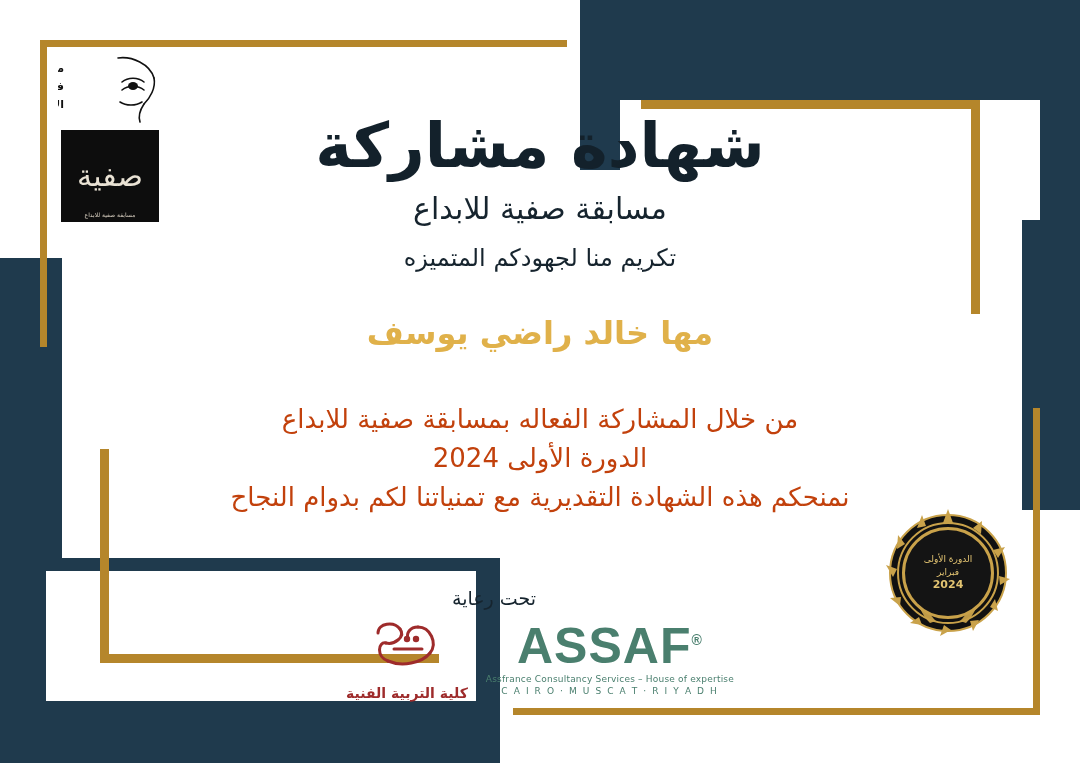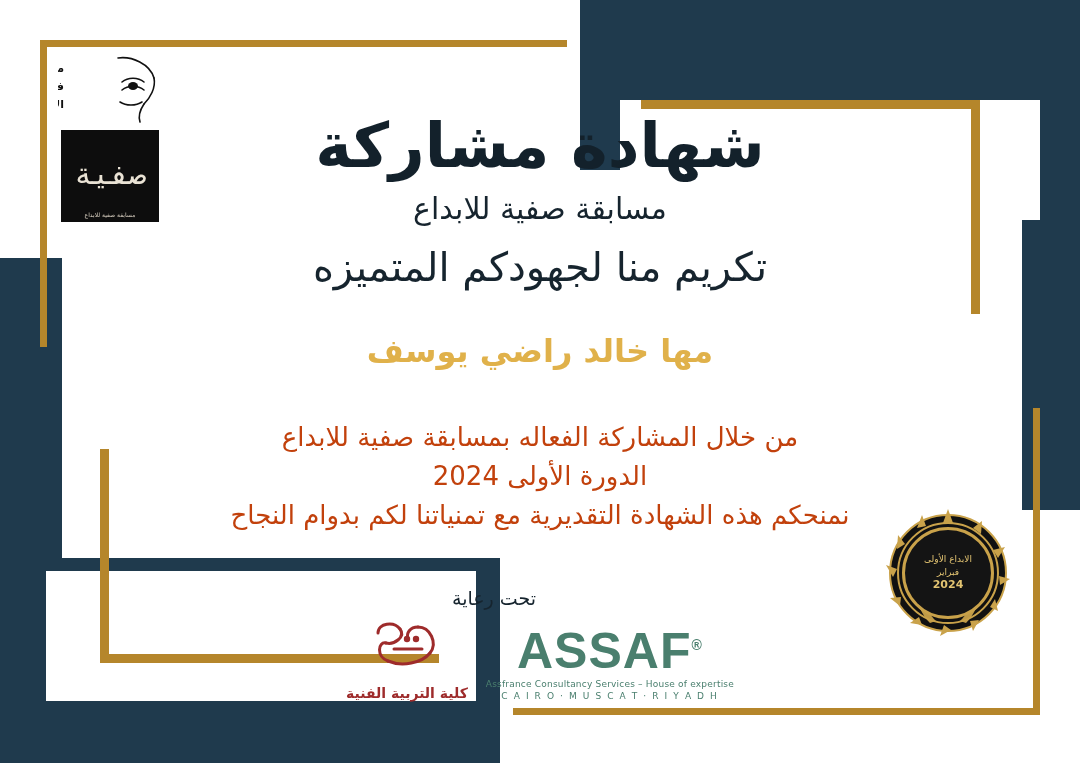--- a/index.html
+++ b/index.html
@@ -126,21 +126,21 @@
     margin: 4px auto 0;
     position: relative;
     display: flex;
     align-items: center;
     justify-content: center;
   }
   .logo-photo .calli {
     color: #e9e2d4;
     font-size: 30px;
     line-height: 1;
-    font-family: Liberation Mono, monospace;
+    font-family: Liberation Serif, serif;
   }
   .logo-photo .photo-caption {
     position: absolute;
     bottom: 4px;
     left: 0;
     right: 0;
     text-align: center;
     color: #d8cfc0;
     font-size: 6px;
     letter-spacing: .5px;
@@ -160,21 +160,21 @@
     color: #13212b;
     line-height: 1.15;
     letter-spacing: 0px;
   }
   .subtitle {
     font-size: 30px;
     color: #16242e;
     margin-top: 10px;
   }
   .honor-line {
-    font-size: 40px;
+    font-size: 24px;
     color: #16242e;
     margin-top: 18px;
   }
   .recipient {
     font-size: 32px;
     font-weight: bold;
     color: #e0b14a;
     margin-top: 42px;
     letter-spacing: 0.5px;
   }
@@ -195,21 +195,21 @@
     text-align: center;
   }
   .sponsor-label {
     font-size: 19px;
     color: #16242e;
     margin-bottom: 6px;
     padding-right: 92px;
   }
   .sponsor-logos {
     display: flex;
-    align-items: flex-end;
+    align-items: center;
     justify-content: center;
     gap: 18px;
   }
   .logo-assaf {
     text-align: center;
     line-height: 1;
   }
   .logo-assaf .word {
     font-size: 50px;
     font-weight: bold;
@@ -388,19 +388,19 @@
           <polygon points="20,32 27,41 19,46"></polygon>
           <polygon points="44,12 48,23 39,25"></polygon>
         </g>
         <g fill="#c9a24a" opacity="0.95">
           <path d="M40 92 C46 104, 52 112, 58 118 L52 120 C44 112, 40 102, 38 94 Z"></path>
           <path d="M100 92 C94 104, 88 112, 82 118 L88 120 C96 112, 100 102, 102 94 Z"></path>
         </g>
       </g>
     </svg>
     <div class="seal-core">
-      <span class="s1">الابداع الأولى</span>
+      <span class="s1">الدورة الأولى</span>
       <span class="s2">فبراير</span>
       <span class="s3">2024</span>
     </div>
   </div>
 
 </div>
 
 </body></html>

